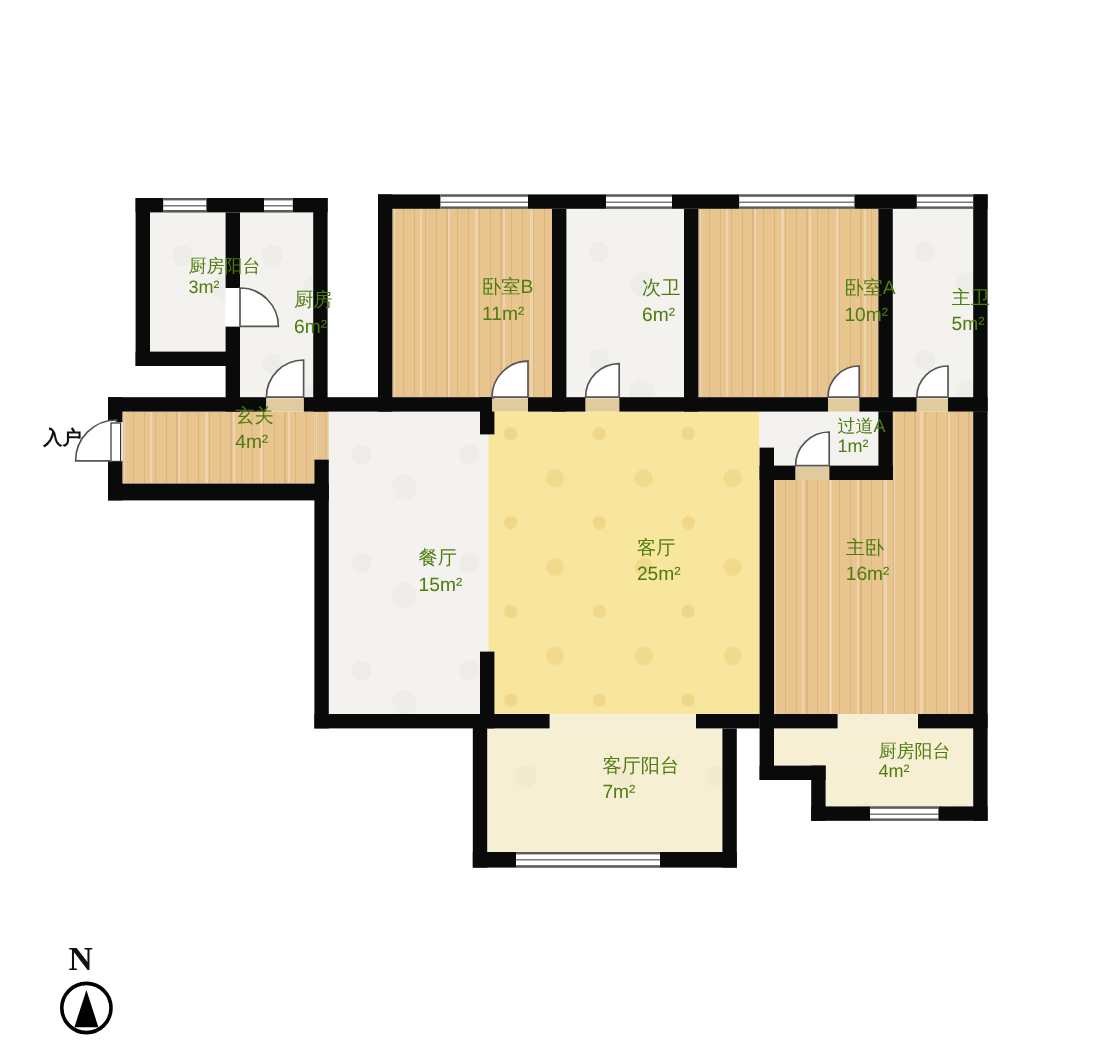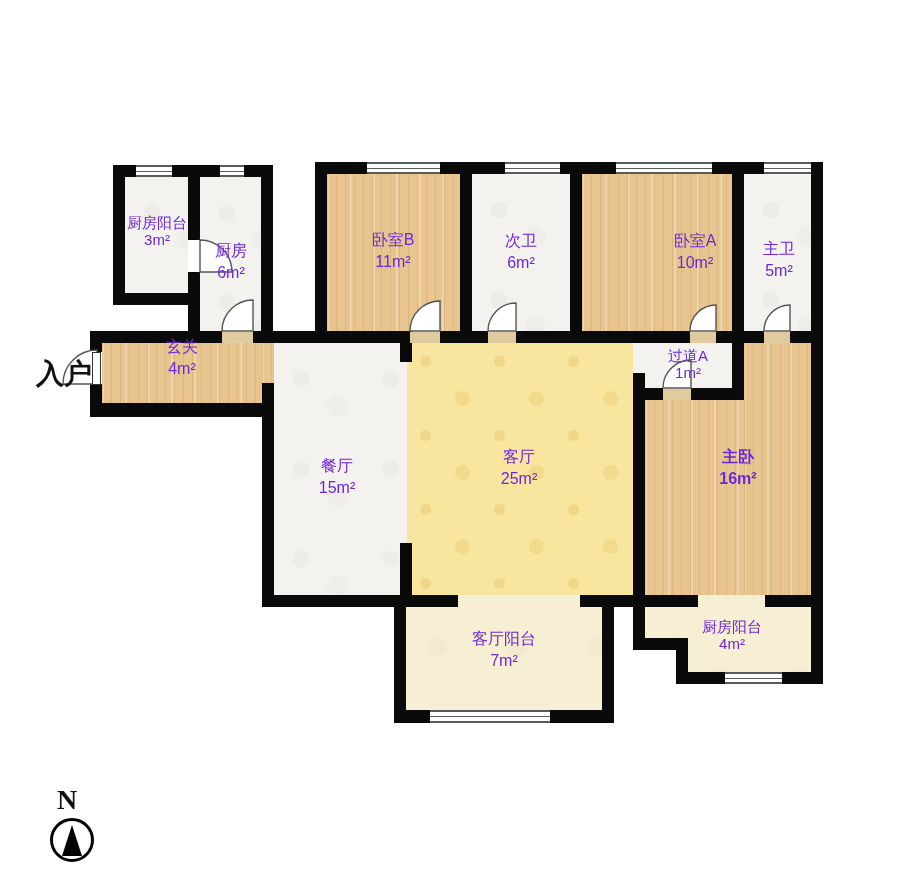--- a/index.html
+++ b/index.html
@@ -28,25 +28,25 @@
   .cream{position:absolute;background:#f7efd3;}
   
   .win{position:absolute;background:#ffffff;border-top:2px solid #5a5a5a;border-bottom:2px solid #5a5a5a;box-sizing:border-box;}
   .win::after{content:"";position:absolute;left:0;right:0;top:50%;height:1px;margin-top:-0.5px;background:#5a5a5a;}
   .vwin{position:absolute;background:#ffffff;}
   
   svg.door{position:absolute;overflow:visible;}
   svg.door path{fill:#ffffff;stroke:#555555;stroke-width:1.4;vector-effect:non-scaling-stroke;}
   .entry-leaf{position:absolute;background:#ffffff;border:1px solid #333333;box-sizing:border-box;}
   
-  .rlabel{position:absolute;transform:translate(-50%,-50%);text-align:center;color:#6d28d9;
-          font-size:16px;line-height:1.35;white-space:nowrap;}
+  .rlabel{position:absolute;transform:translate(-50%,-50%);text-align:left;color:#4d7c0f;
+          font-size:16px;line-height:1.35;white-space:nowrap;margin-left:30px;}
   .rlabel .nm,.rlabel .ar{display:block;}
   .rlabel.small{font-size:15px;line-height:1.15;}
-  .entry-tag{position:absolute;font-size:28px;font-weight:600;color:#111111;text-align:right;}
+  .entry-tag{position:absolute;font-size:16px;font-weight:600;color:#111111;text-align:right;}
   
   .compass-n{position:absolute;font-family:"Liberation Serif","DejaVu Serif",serif;font-weight:700;font-size:28px;color:#111;}
   .compass-circle{position:absolute;width:44px;height:44px;border:3px solid #000;border-radius:50%;background:#fff;box-sizing:border-box;}
   .compass-needle{position:absolute;left:50%;bottom:3px;transform:translateX(-50%);width:0;height:0;
                   border-left:10px solid transparent;border-right:10px solid transparent;border-bottom:31px solid #000;}
 </style>
 </head>
 <body>
 
 <div class="plan">
@@ -203,21 +203,21 @@
       <span class="ar">1m²</span>
   </div>
   <div class="rlabel" style="left:337px;top:477px;">
     <span class="nm">餐厅</span>
       <span class="ar">15m²</span>
   </div>
   <div class="rlabel" style="left:519px;top:468px;">
     <span class="nm">客厅</span>
       <span class="ar">25m²</span>
   </div>
-  <div class="rlabel" style="left:738px;top:468px;font-weight:bold;">
+  <div class="rlabel" style="left:693px;top:468px;">
     <span class="nm">主卧</span>
       <span class="ar">16m²</span>
   </div>
   <div class="rlabel" style="left:504px;top:650px;">
     <span class="nm">客厅阳台</span>
       <span class="ar">7m²</span>
   </div>
   <div class="rlabel small" style="left:732px;top:635px;">
     <span class="nm">厨房阳台</span>
       <span class="ar">4m²</span>

